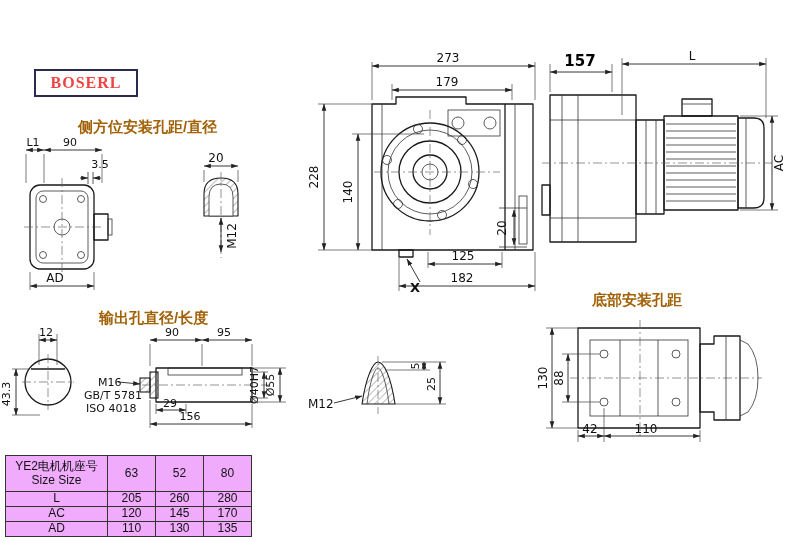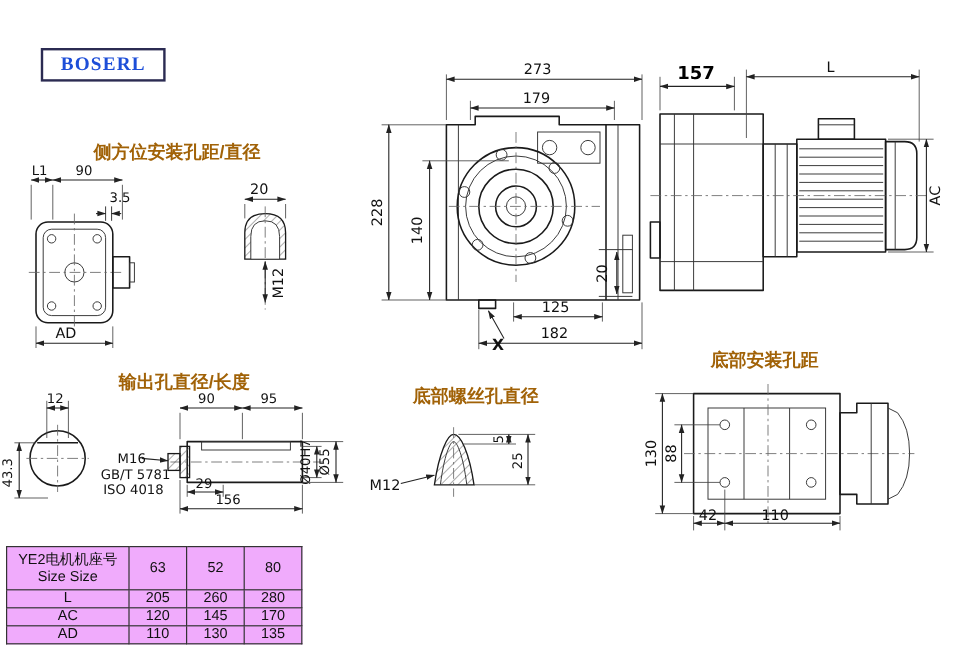--- a/index.html
+++ b/index.html
@@ -1,20 +1,20 @@
 <!DOCTYPE html>
 <html><head>
 <meta charset="utf-8">
 <style>
   *{margin:0;padding:0;box-sizing:border-box}
   html,body{background:#fff;}
   body{width:800px;height:541px;position:relative;font-family:"Liberation Sans",sans-serif;overflow:hidden;}
   .stage{position:absolute;left:0;top:0;width:800px;height:541px;background:#fff;}
   .title{position:absolute;left:7px;top:4px;font-size:23px;font-weight:bold;color:#cc0000;white-space:nowrap;}
-  .logo{position:absolute;left:34px;top:40px;width:104px;height:28px;border:2px solid #2b2b52;display:flex;align-items:center;justify-content:center;color:#1d4ed8;font-weight:bold;font-size:16px;font-family:"Liberation Serif",serif;letter-spacing:1px;background:#fff;}
+  .logo{position:absolute;left:34px;top:69px;width:104px;height:28px;border:2px solid #2b2b52;display:flex;align-items:center;justify-content:center;color:#ef4444;font-weight:bold;font-size:16px;font-family:"Liberation Serif",serif;letter-spacing:1px;background:#fff;}
   .rlabel{position:absolute;font-size:15px;font-weight:bold;color:#a16207;white-space:nowrap;}
   svg.draw{position:absolute;left:0;top:0;}
   .body{stroke:#1a1a1a;stroke-width:1.3;fill:none;stroke-linejoin:round;}
   .thin{stroke:#333;stroke-width:0.8;fill:none;}
   .center{stroke:#666;stroke-width:0.7;fill:none;stroke-dasharray:9 3 2 3;}
   .dim{stroke:#222;stroke-width:0.9;fill:none;}
   .ext{stroke:#444;stroke-width:0.7;fill:none;}
   .dt{font:12px "DejaVu Sans",sans-serif;fill:#111;}
   .dts{font:11px "DejaVu Sans",sans-serif;fill:#111;}
   .dtb{font:bold 15px "DejaVu Sans",sans-serif;fill:#000;}
@@ -30,21 +30,20 @@
 </style>
 </head>
 <body>
 
 <div class="stage">
 
   <div class="logo">BOSERL</div>
 
   <div class="rlabel" style="left:78px;top:118px;">侧方位安装孔距/直径</div>
   <div class="rlabel" style="left:99px;top:309px;">输出孔直径/长度</div>
-  <div class="rlabel" style="left:344px;top:321px;">底部螺丝孔直径</div>
   <div class="rlabel" style="left:592px;top:291px;">底部安装孔距</div>
 
   <svg class="draw" width="800" height="541" viewBox="0 0 800 541">
     <defs>
       <marker id="arw" viewBox="0 0 10 10" refX="9.5" refY="5" markerWidth="8" markerHeight="8" orient="auto-start-reverse">
         <path d="M0,1.8 L10,5 L0,8.2 Z" fill="#222"></path>
       </marker>
       <pattern id="hatch" width="5" height="5" patternUnits="userSpaceOnUse" patternTransform="rotate(45)">
         <line x1="0" y1="0" x2="0" y2="5" stroke="#555" stroke-width="0.8"></line>
       </pattern>

